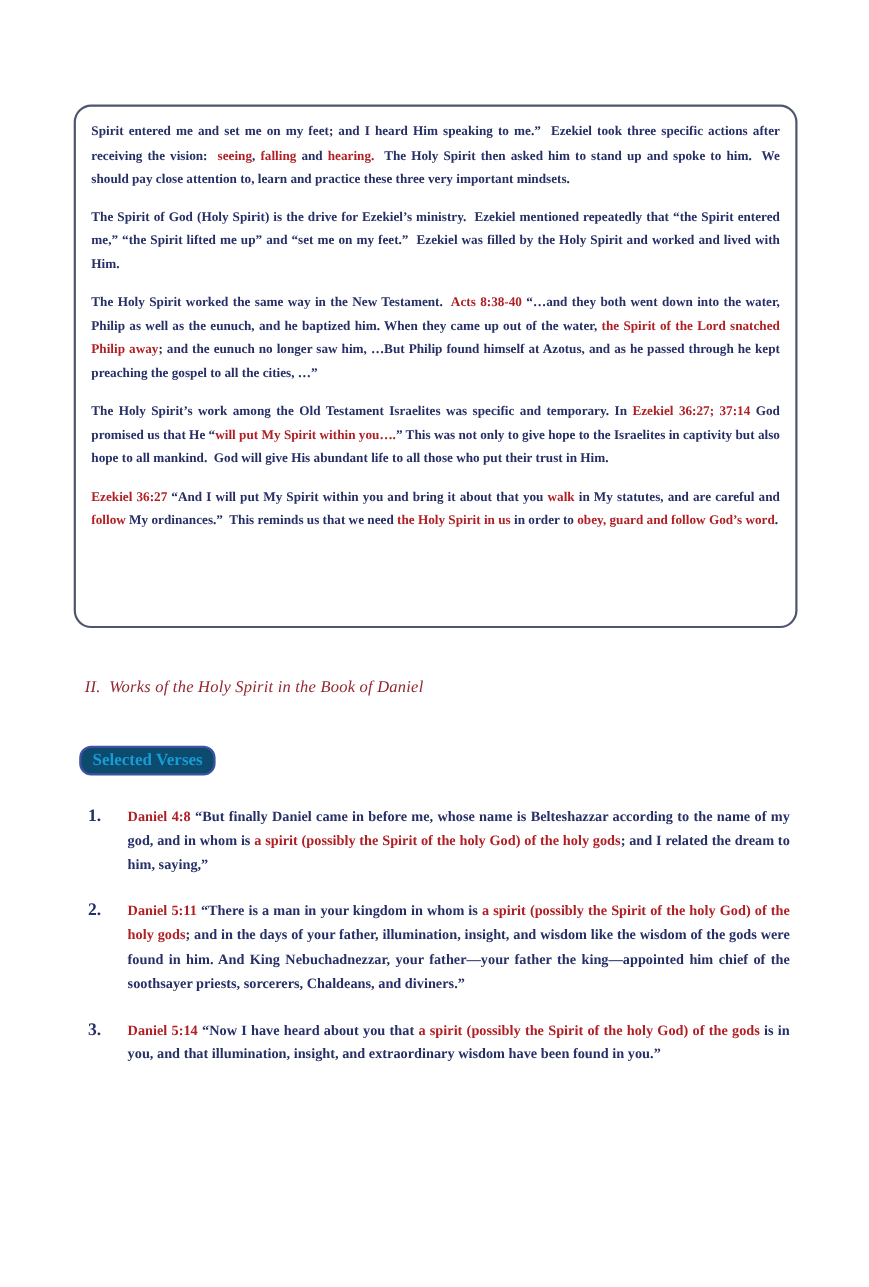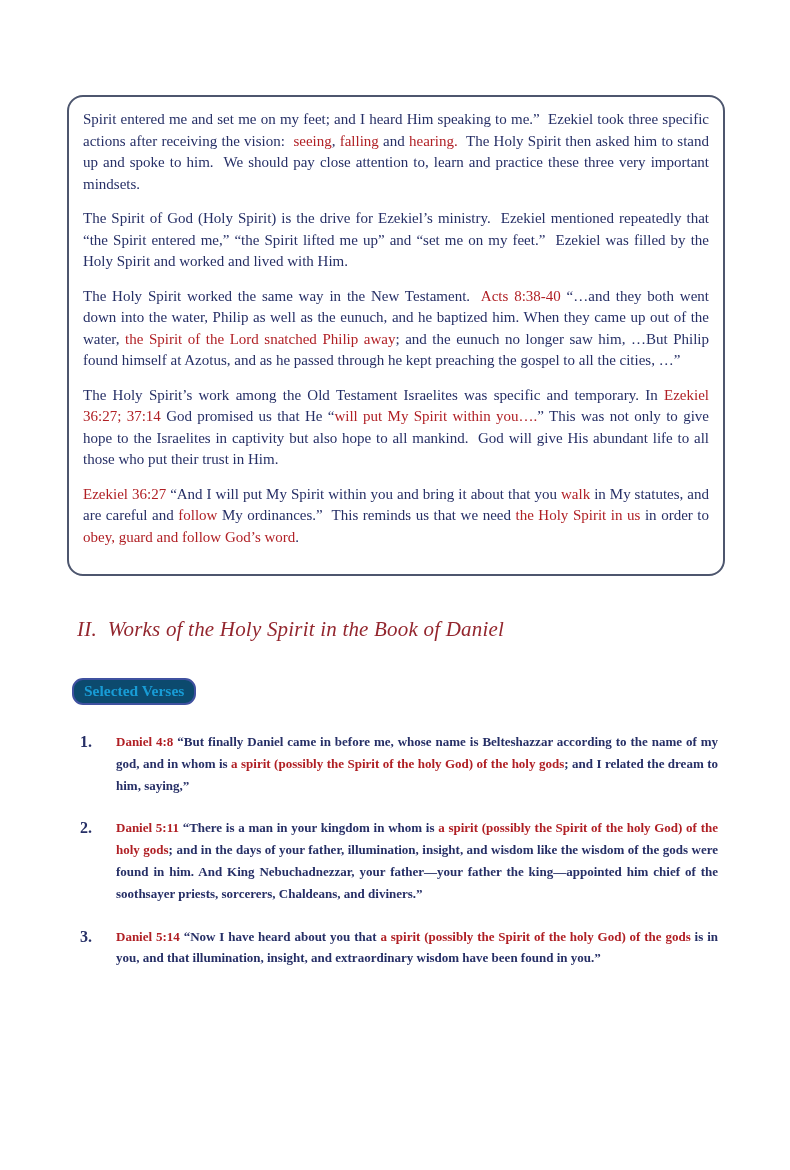--- a/index.html
+++ b/index.html
@@ -11,31 +11,31 @@
   }
   .page { position: absolute; inset: 0; background: #ffffff; }
 
   
   .quote-box {
     position: absolute; left: 67px; top: 95px; width: 658px; min-height: 476px;
     border: 2px solid #4d566e; border-radius: 16px;
     padding: 12px 14px 10px 14px; background: #ffffff;
   }
   .para {
-    font-size: 15px; line-height: 21.5px; font-weight: normal;
+    font-size: 12px; line-height: 21.5px; font-weight: bold;
     color: var(--navy); text-align: justify; margin: 0 0 13px 0;
   }
   .para:last-child { margin-bottom: 16px; }
   .c-navy { color: var(--navy); }
   .c-red { color: var(--red); }
 
   
   .section-heading {
     position: absolute; left: 77px; top: 617px;
-    font-size: 21px; font-style: italic; color: var(--heading);
+    font-size: 15px; font-style: italic; color: var(--heading);
     letter-spacing: 0.2px;
     text-align: right;
   }
 
   
   .badge {
     position: absolute; left: 72px; top: 678px;
     border: 2px solid var(--badge-border); border-radius: 11px;
     padding: 2px 10px 3px 10px; background: #0c4a6e;
     font-size: 15.5px; font-weight: bold; color: var(--badge-text);

